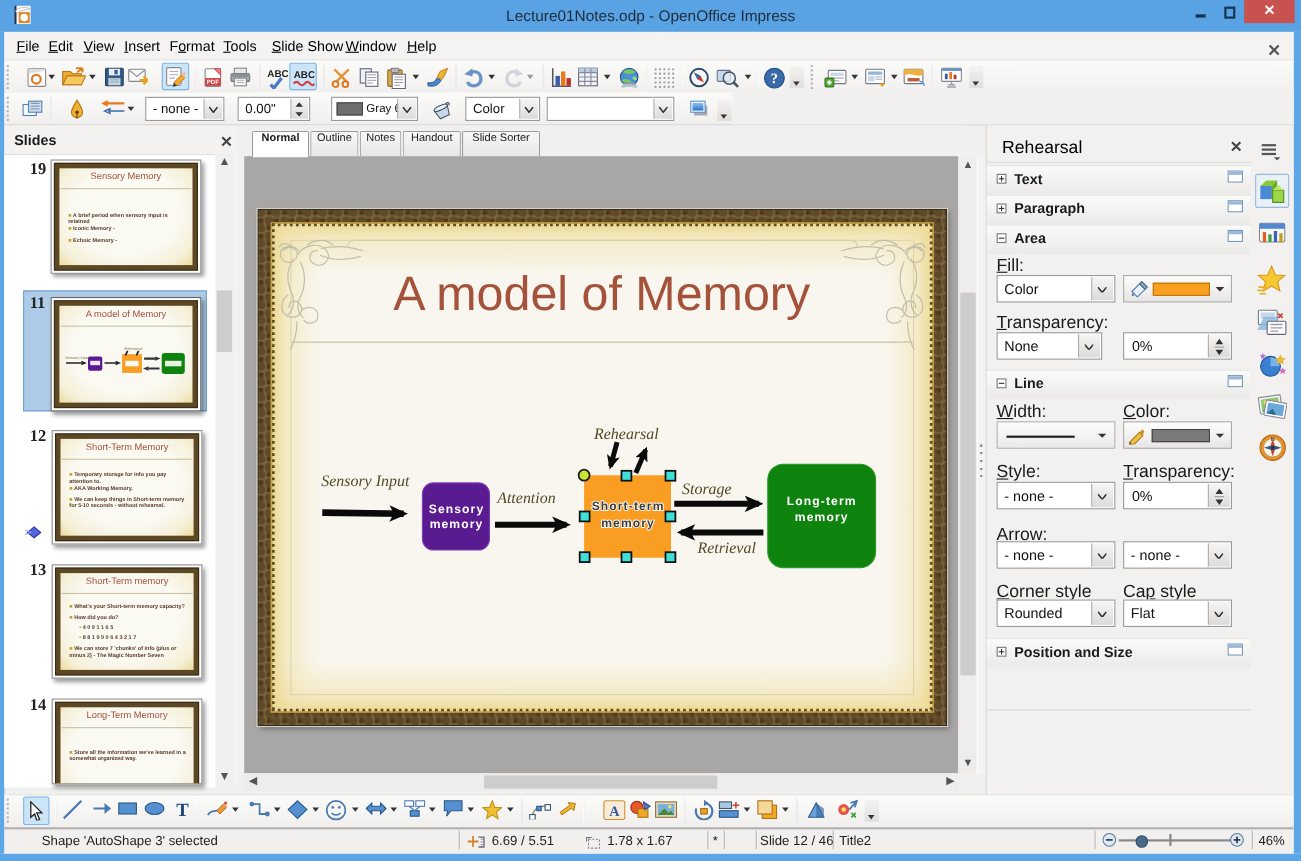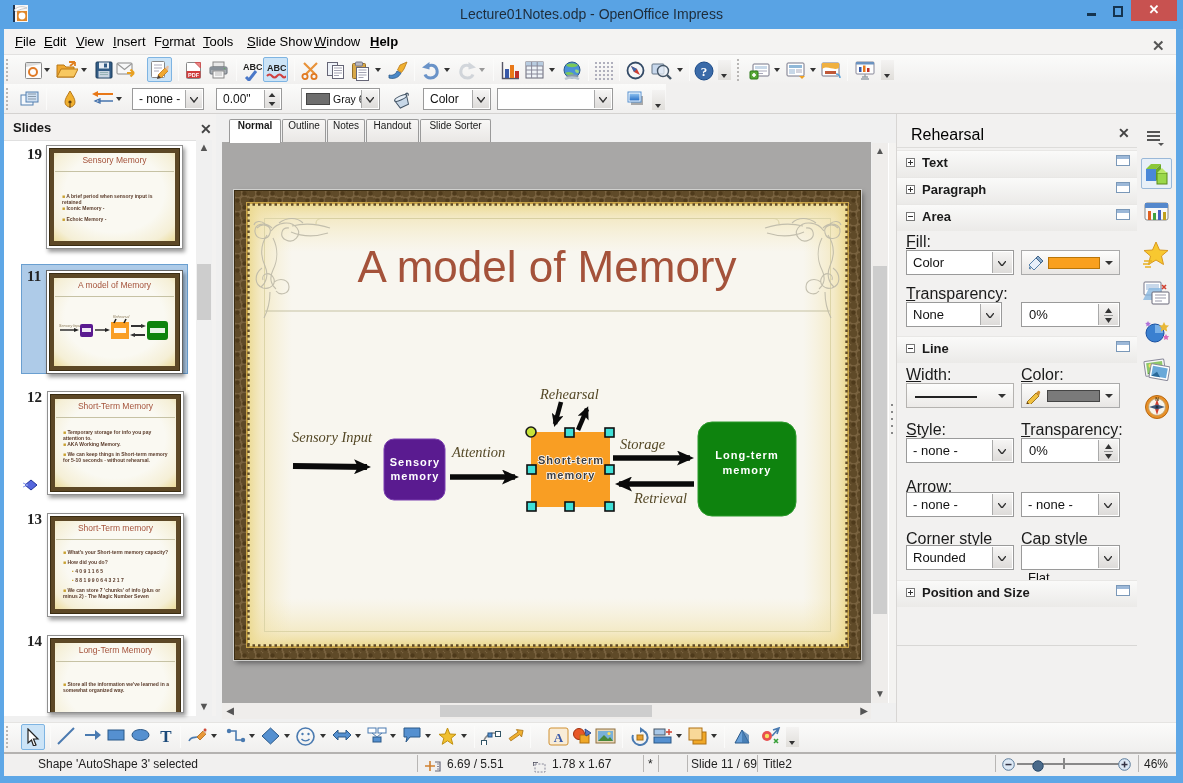--- a/index.html
+++ b/index.html
@@ -103,21 +103,21 @@
 
 <div class="abs" id="menubar"></div>
 <span class="abs mi" style="left:15px;top:34px;font-size:13px;"><u>F</u>ile</span>
 <span class="abs mi" style="left:44px;top:34px;font-size:13px;"><u>E</u>dit</span>
 <span class="abs mi" style="left:76px;top:34px;font-size:13px;"><u>V</u>iew</span>
 <span class="abs mi" style="left:113px;top:34px;font-size:13px;"><u>I</u>nsert</span>
 <span class="abs mi" style="left:154px;top:34px;font-size:13px;">F<u>o</u>rmat</span>
 <span class="abs mi" style="left:203px;top:34px;font-size:13px;"><u>T</u>ools</span>
 <span class="abs mi" style="left:247px;top:34px;font-size:13px;"><u>S</u>lide Show</span>
 <span class="abs mi" style="left:314px;top:34px;font-size:13px;"><u>W</u>indow</span>
-<span class="abs mi" style="left:370px;top:34px;font-size:13px;font-weight:bold;"><u>H</u>elp</span>
+<span class="abs mi" style="left:370px;top:34px;font-size:13px;"><u>H</u>elp</span>
 <div class="abs" id="menuclose">✕</div>
 
 <div class="abs" id="toolbar1"></div>
 <div class="abs" style="left:6px;top:59px;width:5px;height:22px;border-left:2px dotted #b8b6b4;"></div>
 <div class="ticon" style="left:24px;"><svg width="19" height="19" viewBox="0 0 19 19">
       <rect x="1.5" y="1.5" width="16" height="16" rx="1" fill="#fdfdfd" stroke="#8a8a8a"></rect>
       <path d="M2 6 L17 3 L17 2 L2 2 Z" fill="#ddd"></path>
       <circle cx="9" cy="11" r="4" fill="none" stroke="#e07b28" stroke-width="2"></circle>
     </svg></div>
 <div class="dda" style="left:44px;top:68px;"></div>
@@ -739,21 +739,21 @@
 <div class="plabel" style="left:906px;top:530px;"><u>C</u>orner style</div>
 <div class="plabel" style="left:1021px;top:530px;">Ca<u>p</u> style</div>
 <div class="pcombo" style="left:906px;top:545px;width:108px;">
     <span style="position:absolute;left:6px;top:4px;">Rounded</span>
     <div class="cbtn"></div>
     <svg style="position:absolute;right:7px;top:10px;" width="8" height="5">
       <path d="M0,0 L4,5 L8,0" fill="none" stroke="#333" stroke-width="1.4"></path>
     </svg>
   </div>
 <div class="pcombo" style="left:1021px;top:545px;width:99px;">
-    <span style="position:absolute;left:6px;top:4px;margin-top:20px;">Flat</span>
+    <span style="position:absolute;left:6px;top:4px;">Flat</span>
     <div class="cbtn"></div>
     <svg style="position:absolute;right:7px;top:10px;" width="8" height="5">
       <path d="M0,0 L4,5 L8,0" fill="none" stroke="#333" stroke-width="1.4"></path>
     </svg>
   </div>
 
 <div class="secbg" style="top:580px;"></div>
 <div class="plusbox plus" style="left:906px;top:588px;"></div>
 <div class="sech" style="left:922px;top:585px;">Position and Size</div>
 <div class="winicon" style="left:1116px;top:585px;"></div>
@@ -964,21 +964,21 @@
 <span class="abs" style="left:447px;top:757px;font-size:12px;color:#222;">6.69 / 5.51</span>
 <div class="abs" style="left:533px;top:759px;"><svg width="14" height="11" viewBox="0 0 14 11">
       <rect x="2" y="2" width="10" height="8" fill="none" stroke="#889" stroke-dasharray="2 1.4"></rect>
       <path d="M0 0 L5 0 M0 0 L0 4" stroke="#445" stroke-width="1.4"></path>
     </svg></div>
 <span class="abs" style="left:552px;top:757px;font-size:12px;color:#222;">1.78 x 1.67</span>
 <div class="ssep" style="left:643px;top:755px;"></div>
 <span class="abs" style="left:648px;top:757px;font-size:12px;color:#222;">*</span>
 <div class="ssep" style="left:658px;top:755px;"></div>
 <div class="ssep" style="left:687px;top:755px;"></div>
-<span class="abs" style="left:691px;top:757px;font-size:12px;color:#222;">Slide 11 / 69</span>
+<span class="abs" style="left:691px;top:757px;font-size:12px;color:#222;">Slide 12 / 46</span>
 <div class="ssep" style="left:757px;top:755px;"></div>
 <span class="abs" style="left:763px;top:757px;font-size:12px;color:#222;">Title2</span>
 <div class="ssep" style="left:995px;top:755px;"></div>
 <div class="abs" style="left:1002px;top:757px;"><svg width="13" height="13" viewBox="0 0 13 13">
       <circle cx="6.5" cy="6.5" r="5.8" fill="#dce8f4" stroke="#5a7a9a"></circle>
       <rect x="3.5" y="5.8" width="6" height="1.5" fill="#334"></rect>
     </svg></div>
 <div class="abs" style="left:1017px;top:763px;width:103px;height:1.5px;background:#888;"></div>
 <div class="abs" style="left:1063px;top:758px;width:1.5px;height:11px;background:#888;"></div>
 <div class="abs" style="left:1032px;top:758px;"><svg width="12" height="12">

